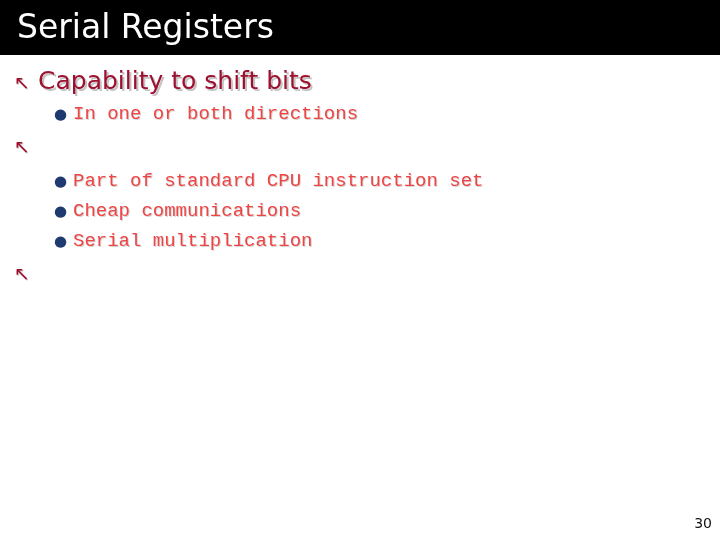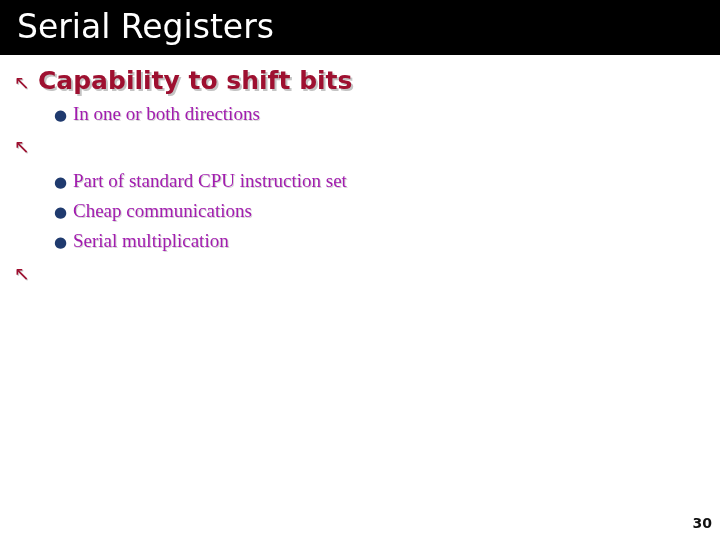--- a/index.html
+++ b/index.html
@@ -64,61 +64,60 @@
     width: 24px;
     display: inline-block;
     flex: 0 0 24px;
     text-shadow: 1px 1px 0 #c9c9c9;
   }
   .lvl1 .label {
     color: #9e1030;
     font-family: "DejaVu Sans", sans-serif;
     font-size: 25px;
     line-height: 30px;
-    font-weight: 700;
+    font-weight: 400;
     text-shadow: 2px 2px 0 #c4c4c4;
     text-align: center;
   }
 
   
   .lvl2 {
     padding-left: 54px;
     margin-top: 6px;
   }
   .lvl2 .marker {
     color: #1f3a6e;
     font-family: "DejaVu Sans", sans-serif;
     font-size: 15px;
     line-height: 1;
     width: 19px;
     display: inline-block;
     flex: 0 0 19px;
   }
   .lvl2 .label {
-    color: #a21caf;
-    font-family: Liberation Serif, serif;
+    color: #ef4444;
+    font-family: Liberation Mono, monospace;
     font-size: 19px;
     line-height: 24px;
     font-weight: 400;
     text-shadow: 1px 1px 0 #d5d5d5;
     text-align: right;
   }
 
   .group-gap { margin-top: 13px; }
 
   
   #page-number {
     position: absolute;
     right: 8px;
     bottom: 9px;
     font-family: "DejaVu Sans", sans-serif;
     font-size: 14px;
     line-height: 16px;
     color: #111111;
-    font-weight: bold;
   }
 </style>
 </head>
 <body>
 
 <div id="title-bar">
   <div id="slide-title">Serial Registers</div>
 </div>
 
 <div id="outline">

